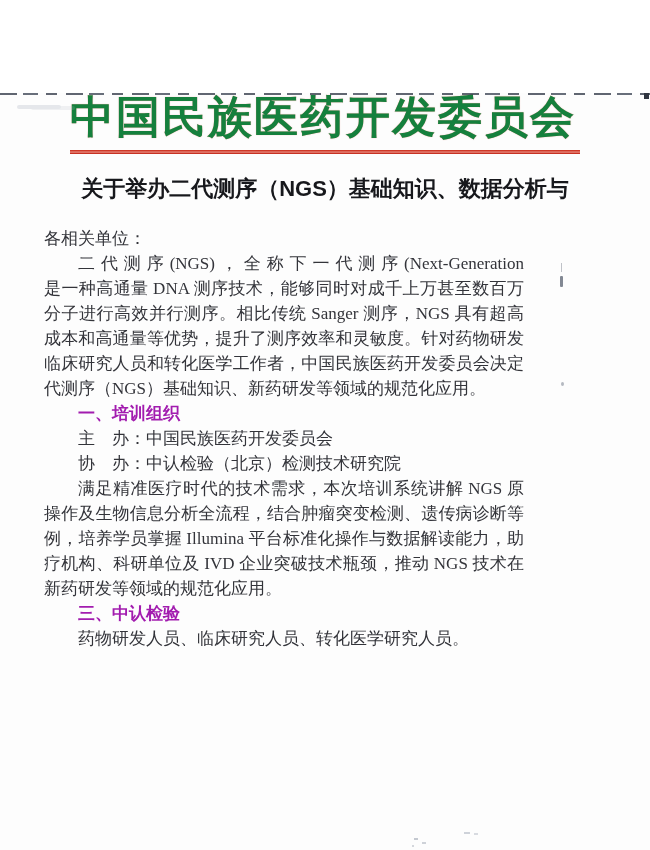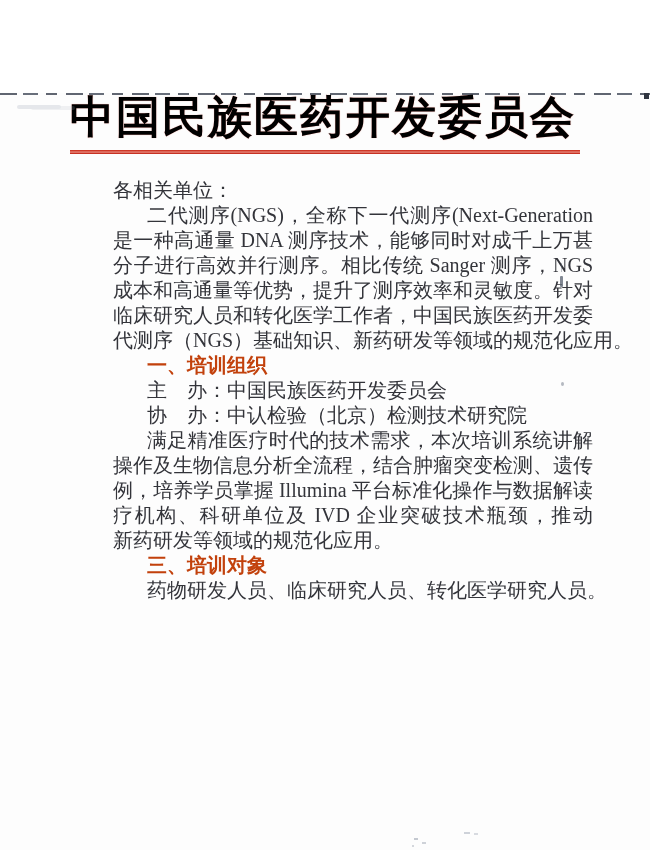--- a/index.html
+++ b/index.html
@@ -60,21 +60,21 @@
   }
 
   
   .org-name {
     margin: 93px 4px 0 0;
     line-height: 48px;
     font-size: 44px;
     font-weight: bold;
     letter-spacing: 2px;
     text-align: center;
-    color: #000000;
+    color: #15803d;
     font-family: "Liberation Sans", "DejaVu Sans", sans-serif;
     text-shadow: 0 0 1px rgba(225,58,42,.55);
   }
   .red-rule {
     width: 510px;
     height: 4px;
     margin: 9px auto 0 auto;
     background: linear-gradient(180deg, #c9301f 0%, #d44334 30%, #eda196 50%, #cc3526 78%, #c12c1e 100%);
   }
 
@@ -85,58 +85,59 @@
     font-family: "Liberation Sans", "DejaVu Sans", sans-serif;
     font-weight: bold;
     font-size: 22px;
     line-height: 27px;
     color: #17181c;
   }
 
   
   .content {
     width: 480px;
-    margin: 24px 0 0 113px;
-    font-size: 20px;
+    margin: 24px 0 0 44px;
+    font-size: 17px;
     line-height: 25px;
     color: #33343a;
   }
   .line { white-space: nowrap; }
   .jl {
     white-space: normal;
     text-align: justify;
     text-align-last: justify;
     overflow: hidden;
     height: 25px;
   }
   .ind { padding-left: 34px; }
   .heading {
     font-family: "Liberation Sans", "DejaVu Sans", sans-serif;
     font-weight: bold;
-    color: #c2410c;
+    color: #a21caf;
     padding-left: 34px;
   }
 </style>
 </head>
 <body>
 
 <div class="page">
 
   <div class="top-edge"></div>
   <div class="corner-dot"></div>
   <div class="smudge-topleft"></div>
   <div class="tick-right"></div>
   <div class="speck-right"></div>
 
   <header>
     <div class="org-name">中国民族医药开发委员会</div>
     <div class="red-rule"></div>
   </header>
 
   <div class="doc-title">
+    <div>关于举办二代测序（NGS）基础知识、数据分析与</div>
   </div>
 
   <main class="content">
     <div class="line">各相关单位：</div>
 
     <div class="line jl ind">二代测序(NGS)，全称下一代测序(Next-Generation Sequencing)，</div>
     <div class="line jl">是一种高通量 DNA 测序技术，能够同时对成千上万甚至数百万条 DNA</div>
     <div class="line jl">分子进行高效并行测序。相比传统 Sanger 测序，NGS 具有超高速、低</div>
     <div class="line jl">成本和高通量等优势，提升了测序效率和灵敏度。针对药物研发人员、</div>
     <div class="line jl">临床研究人员和转化医学工作者，中国民族医药开发委员会决定举办二</div>
@@ -145,20 +146,20 @@
     <div class="line heading">一、培训组织</div>
     <div class="line ind">主　办：中国民族医药开发委员会</div>
     <div class="line ind">协　办：中认检验（北京）检测技术研究院</div>
 
     <div class="line jl ind">满足精准医疗时代的技术需求，本次培训系统讲解 NGS 原理、实验</div>
     <div class="line jl">操作及生物信息分析全流程，结合肿瘤突变检测、遗传病诊断等临床案</div>
     <div class="line jl">例，培养学员掌握 Illumina 平台标准化操作与数据解读能力，助力医</div>
     <div class="line jl">疗机构、科研单位及 IVD 企业突破技术瓶颈，推动 NGS 技术在疾病防控、</div>
     <div class="line">新药研发等领域的规范化应用。</div>
 
-    <div class="line heading">三、培训对象</div>
+    <div class="line heading">三、中认检验</div>
     <div class="line ind">药物研发人员、临床研究人员、转化医学研究人员。</div>
   </main>
 
   <div class="speck-mid"></div>
   <div class="speck-mid2"></div>
 
 </div>
 
 </body></html>

